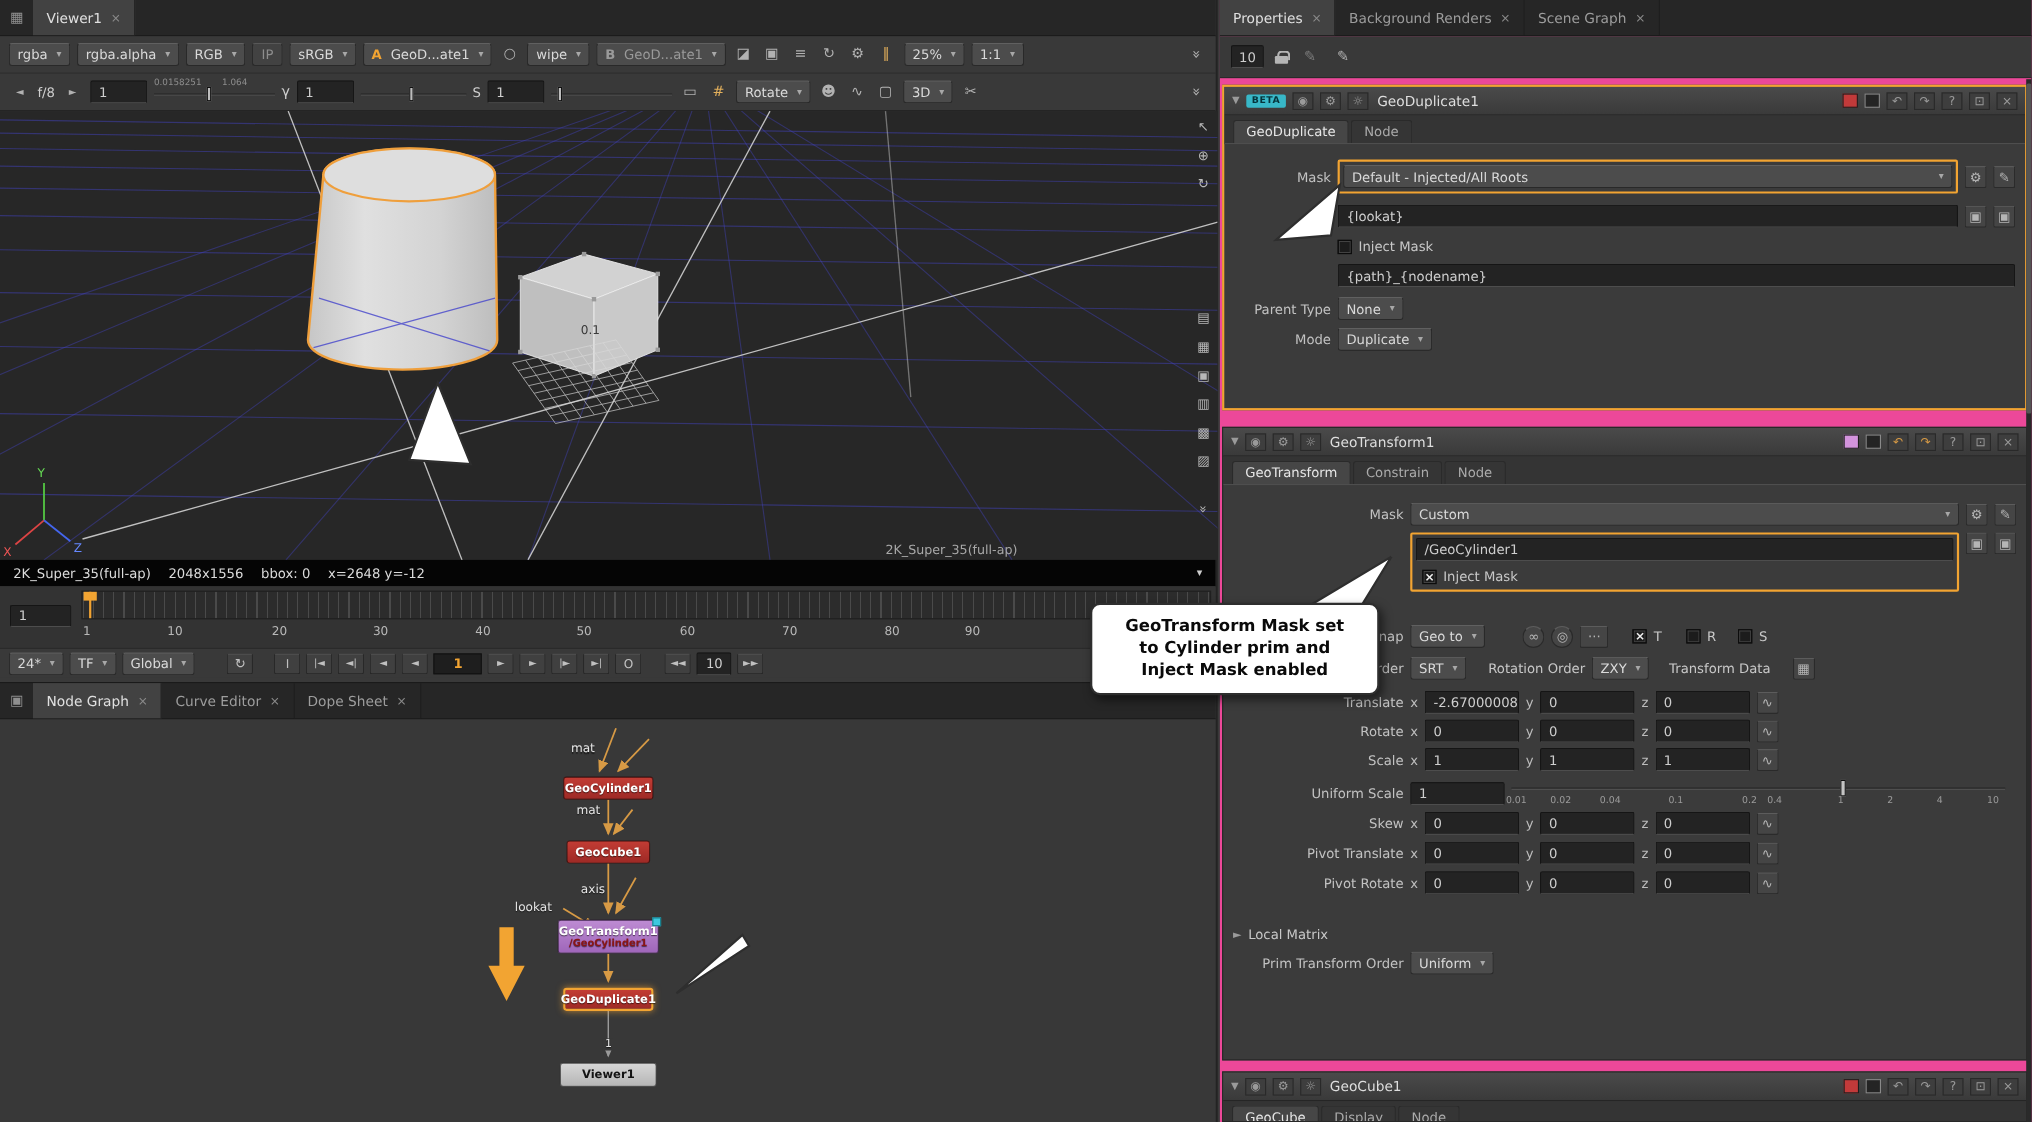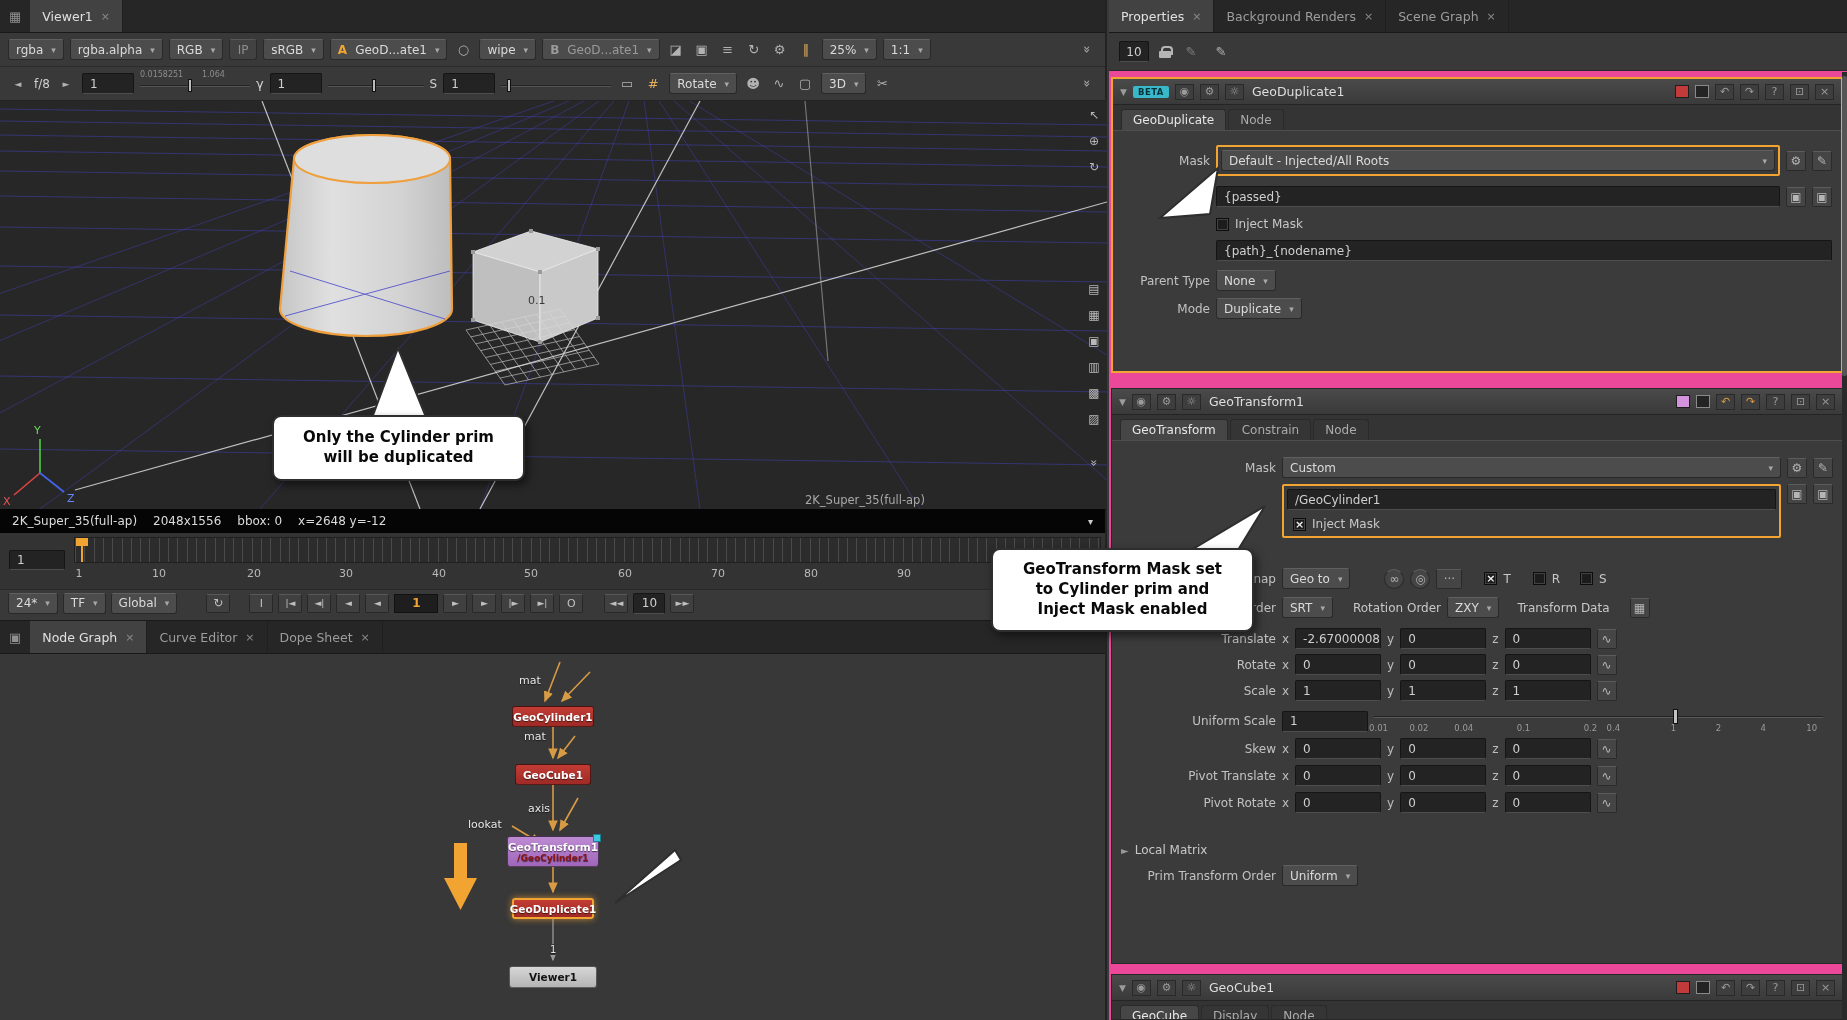--- a/index.html
+++ b/index.html
@@ -363,21 +363,21 @@
       </div>
       <span class="tl-tick" style="left:79px;">1</span>
       <span class="tl-tick" style="left:159px;">10</span>
       <span class="tl-tick" style="left:254px;">20</span>
       <span class="tl-tick" style="left:346px;">30</span>
       <span class="tl-tick" style="left:439px;">40</span>
       <span class="tl-tick" style="left:531px;">50</span>
       <span class="tl-tick" style="left:625px;">60</span>
       <span class="tl-tick" style="left:718px;">70</span>
       <span class="tl-tick" style="left:811px;">80</span>
-      <span class="tl-tick" style="left:904px;">90</span>
+      <span class="tl-tick" style="left:884px;">90</span>
     </div>
 
     <div class="playbar">
       <div class="dd">
         <span>24*</span>
         <span class="dd-ar">▾</span>
       </div>
       <div class="dd">
         <span>TF</span>
         <span class="dd-ar">▾</span>
@@ -532,21 +532,21 @@
             <span>Default - Injected/All Roots</span>
             <span class="dd-ar">▾</span>
           </div>
         </div>
         <span class="sq18">⚙</span>
         <span class="sq18">✎</span>
       </div>
       <div class="prow" style="margin-top:10px;">
         <span class="plabel"></span>
         <div class="tfield" style="flex:1;">
-          <span>{passed}</span>
+          <span>{lookat}</span>
         </div>
         <span class="sq18">▣</span>
         <span class="sq18">▣</span>
       </div>
       <div class="prow" style="margin-top:10px;">
         <span class="plabel"></span>
         <span class="cb"></span>
         <span>Inject Mask</span>
       </div>
       <div class="prow" style="margin-top:9px;">
@@ -814,24 +814,20 @@
     </div>
 
     <div class="p-scrollbar">
         <div class="thumb"></div>
       </div>
   </div>
 
   <svg class="co-tail" style="left:355px;top:344px;" width="90" height="80">
     <polygon points="17,74 73,78 43,4"></polygon>
     </svg>
-  <div class="callout" style="left:272px;top:415px;width:253px;height:66px;">
-    <div class="co-text">Only the Cylinder prim
-will be duplicated</div>
-  </div>
 
   <svg class="co-tail" style="left:1130px;top:162px;" width="95" height="62">
     <polygon points="30,56 80,52 88,6"></polygon>
     </svg>
 
   <svg class="co-tail" style="left:1160px;top:500px;" width="115" height="58">
     <polygon points="28,52 78,50 105,6"></polygon>
     </svg>
   <div class="callout" style="left:991px;top:548px;width:263px;height:84px;">
     <div class="co-text">GeoTransform Mask set

